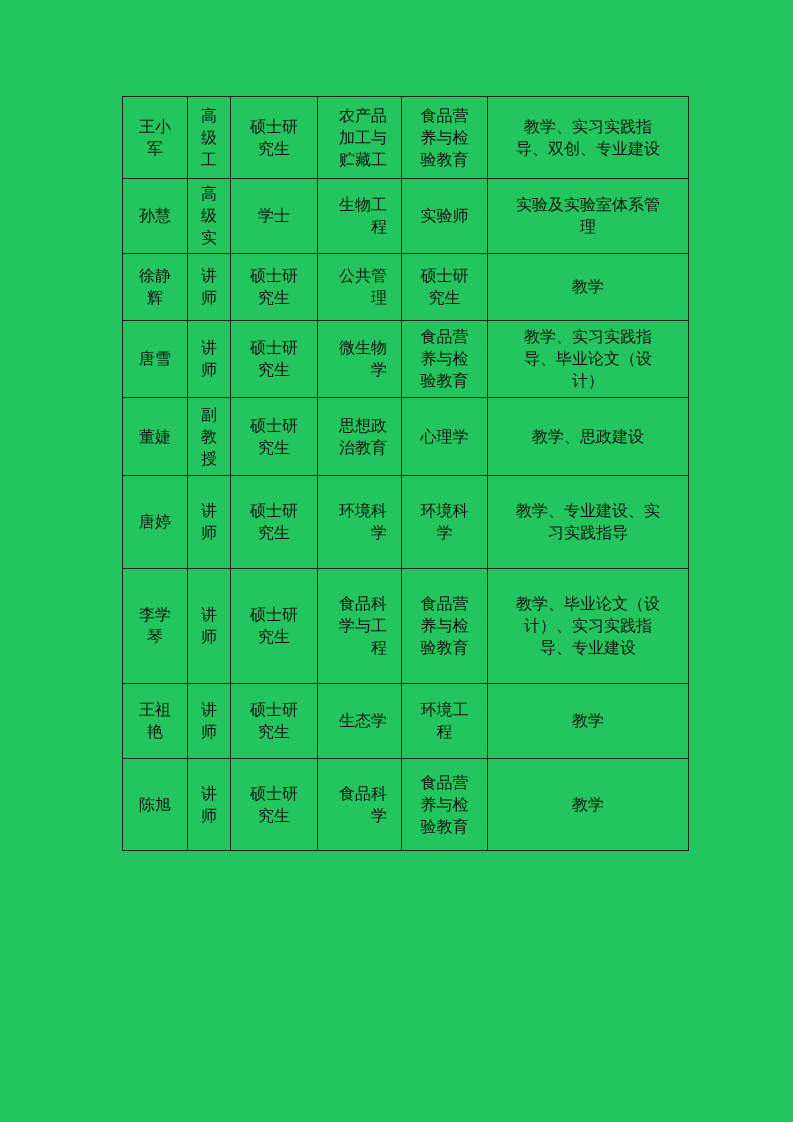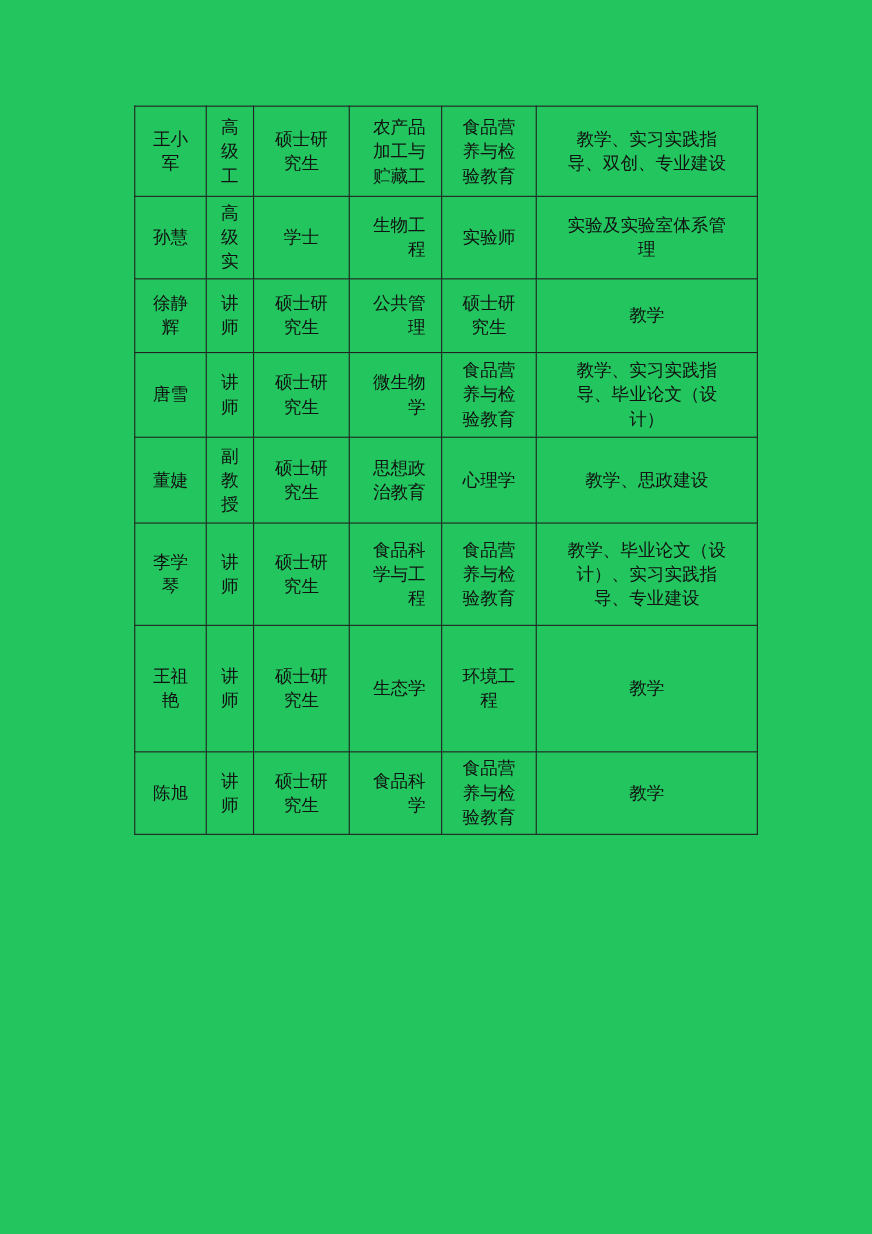--- a/index.html
+++ b/index.html
@@ -44,21 +44,21 @@
   
   table.doc-table td:nth-child(1) { padding: 2px 13px; }
   table.doc-table td:nth-child(2) { padding: 2px 11px; }
   table.doc-table td:nth-child(3) { padding: 2px 15px; margin-top: 40px; }
   table.doc-table td:nth-child(4) { padding: 2px 14px; text-align: right; }
   table.doc-table td:nth-child(5) { padding: 2px 15px; }
   table.doc-table td:nth-child(6) { padding: 2px 21px; }
   
   table.doc-table tr:nth-child(1)  { height: 82px; }
   table.doc-table tr:nth-child(2)  { height: 75px; }
-  table.doc-table tr:nth-child(3)  { height: 67px; }
+  table.doc-table tr:nth-child(3)  { height: 67px; font-family: Liberation Serif, serif; }
   table.doc-table tr:nth-child(4)  { height: 77px; }
   table.doc-table tr:nth-child(5)  { height: 78px; }
   table.doc-table tr:nth-child(6)  { height: 93px; }
   table.doc-table tr:nth-child(7)  { height: 115px; }
   table.doc-table tr:nth-child(8)  { height: 75px; }
   table.doc-table tr:nth-child(9)  { height: 92px; }
   table.doc-table tr:nth-child(10) { height: 77px; }
   table.doc-table tr:nth-child(11) { height: 67px; }
 </style>
 </head>
@@ -109,20 +109,28 @@
       </tr>
       <tr>
         <td>董婕</td>
         <td>副教授</td>
         <td>硕士研究生</td>
         <td>思想政治教育</td>
         <td>心理学</td>
         <td>教学、思政建设</td>
       </tr>
       <tr>
+        <td>唐婷</td>
+        <td>讲师</td>
+        <td>硕士研究生</td>
+        <td>环境科学</td>
+        <td>环境科学</td>
+        <td>教学、专业建设、实习实践指导</td>
+      </tr>
+      <tr>
         <td>李学琴</td>
         <td>讲师</td>
         <td>硕士研究生</td>
         <td>食品科学与工程</td>
         <td>食品营养与检验教育</td>
         <td>教学、毕业论文（设计）、实习实践指导、专业建设</td>
       </tr>
       <tr>
         <td>王祖艳</td>
         <td>讲师</td>

